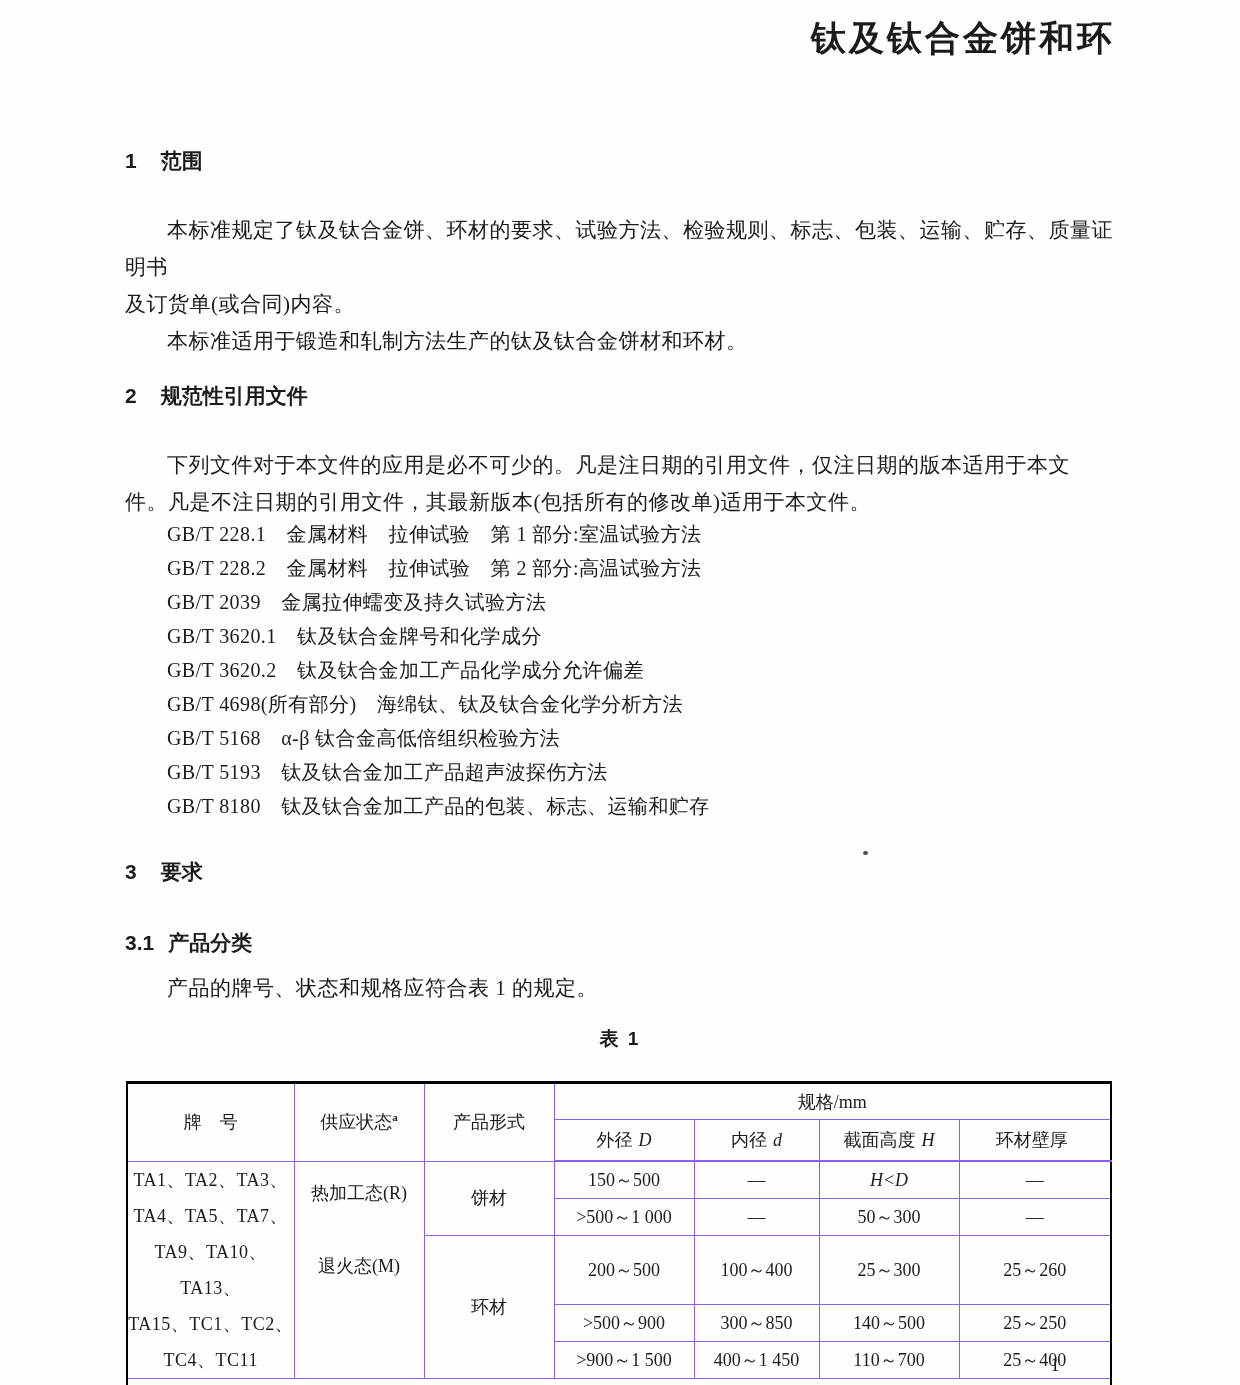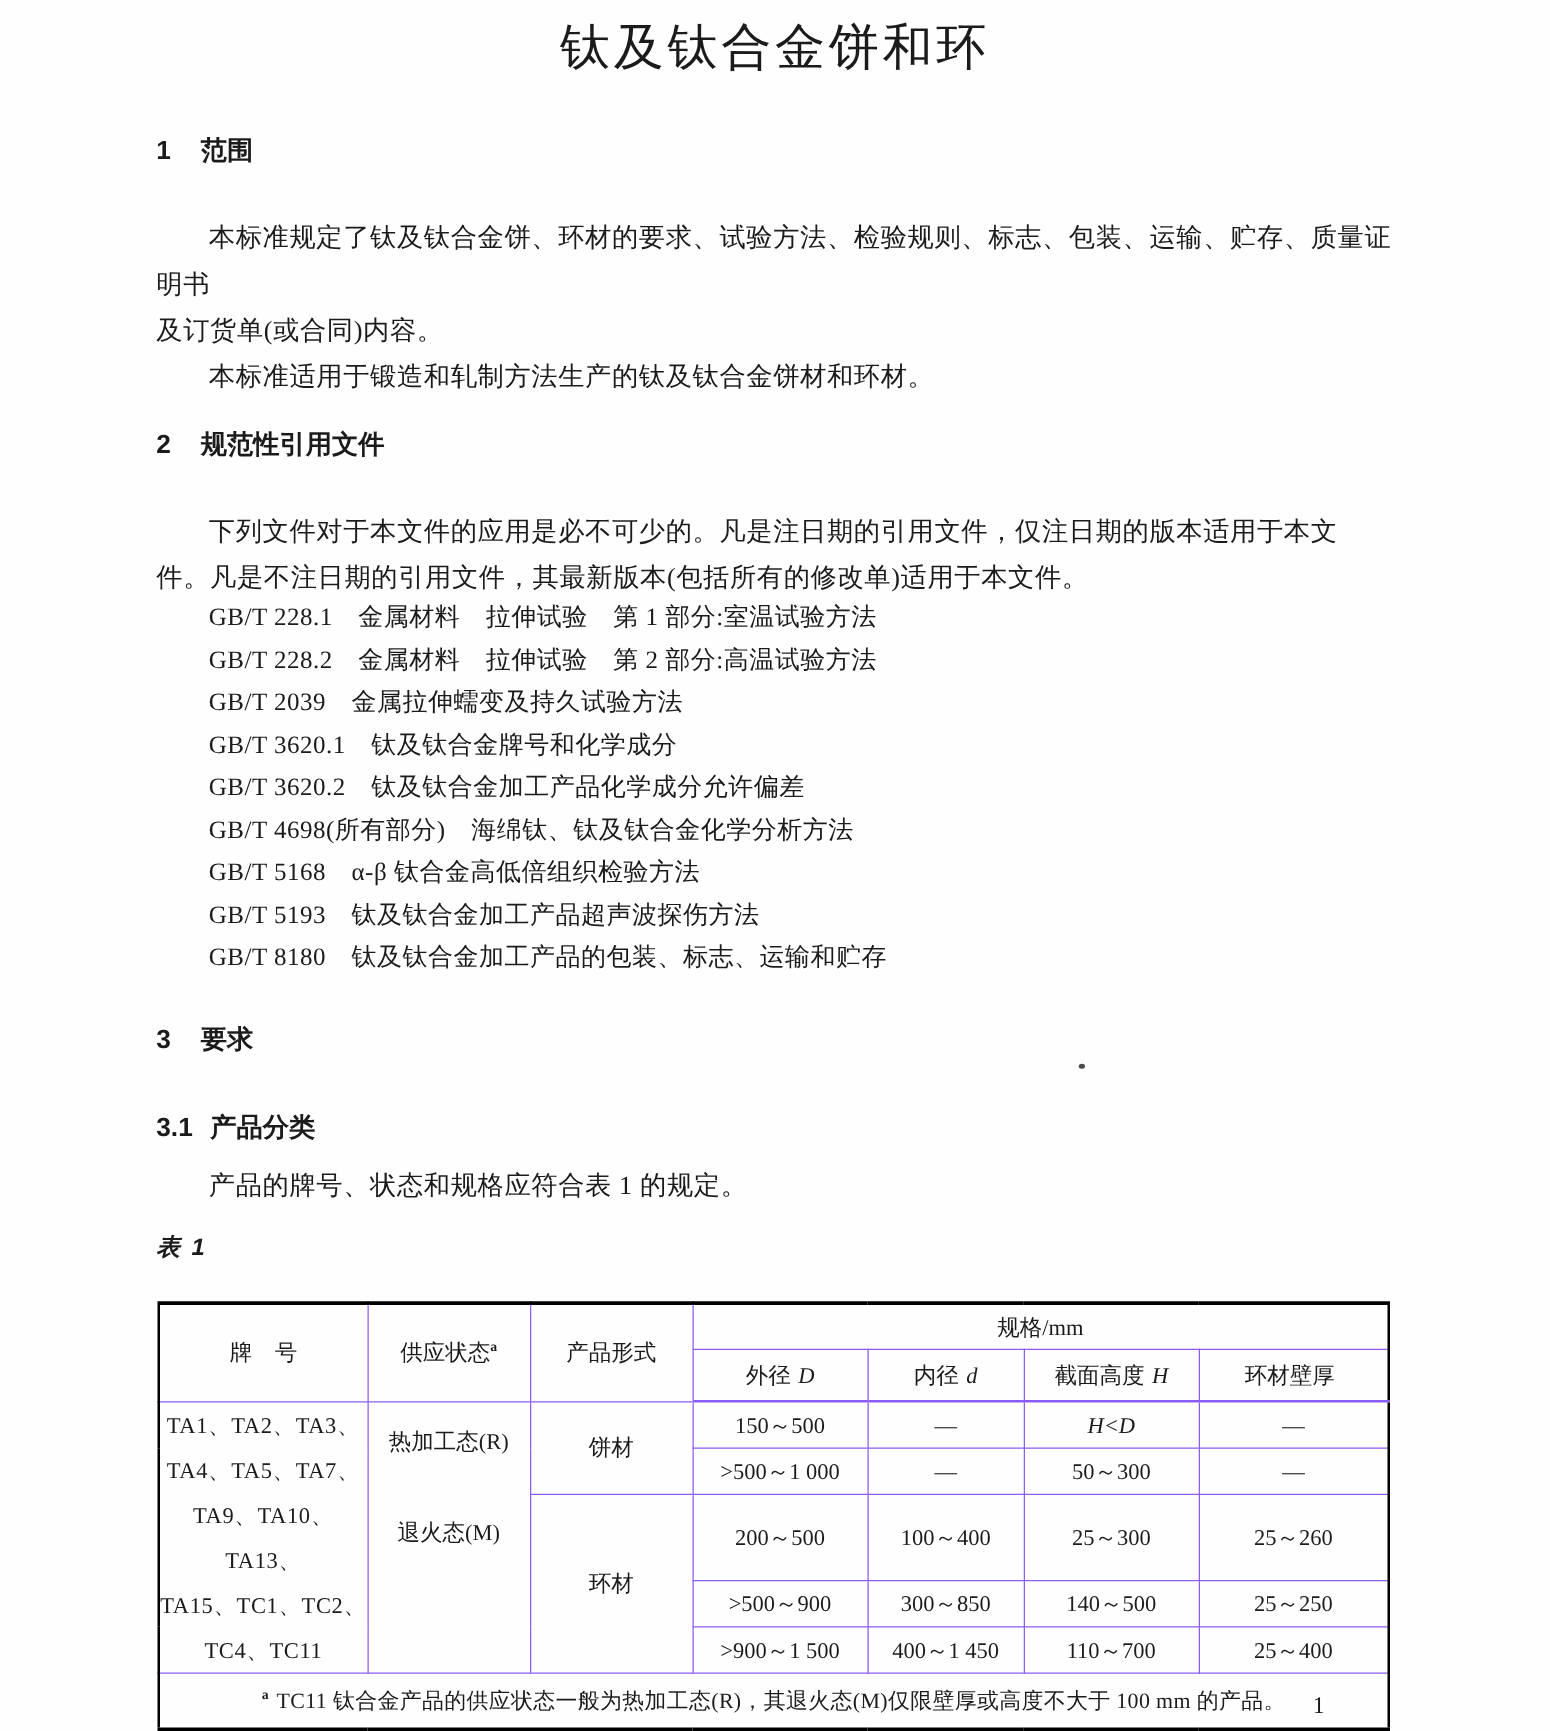--- a/index.html
+++ b/index.html
@@ -9,24 +9,24 @@
     background:#fefefe;
     font-family:"Liberation Serif","DejaVu Serif",serif;
     color:#1b1b1b;
     overflow:hidden;
   }
   .content { padding:0 125px; }
 
   .doc-title {
     margin:14px 0 0 0;
     height:48px; line-height:48px;
-    text-align:center;
+    text-align:right;
     font-family:"Liberation Sans","DejaVu Sans",sans-serif;
-    font-weight:normal;
-    font-size:40px;
+    font-weight:bold;
+    font-size:35px;
     letter-spacing:3px;
   }
 
   .sec-heading {
     font-family:"Liberation Sans","DejaVu Sans",sans-serif;
     font-weight:bold;
     font-size:21px;
     line-height:30px;
   }
   .sec-num { display:inline-block; margin-right:24px; }
@@ -34,25 +34,25 @@
 
   .para { font-size:21px; line-height:37px; letter-spacing:0.5px; }
   .para .line { white-space:pre-wrap; }
   .ind { text-indent:42px; }
 
   .refs { margin-top:-4px; font-size:20px; line-height:34px; letter-spacing:0.4px; }
   .refs .ref-line { padding-left:42px; white-space:pre-wrap; }
 
   .tbl-caption {
     margin-top:19px;
+    text-align:center;
     font-family:"Liberation Sans","DejaVu Sans",sans-serif;
     font-weight:bold;
     font-size:19px; line-height:26px;
     letter-spacing:2px;
-    font-style:italic;
   }
 
   table.spec {
     margin:29px 0 0 1px;
     border-collapse:collapse;
     table-layout:fixed;
     width:984px;
     border:2px solid #000;
     border-top-width:3px;
     border-bottom-width:3px;
@@ -105,21 +105,21 @@
   }
 </style>
 </head>
 <body>
 
 <div class="page">
   <div class="content">
 
     <div class="doc-title">钛及钛合金饼和环</div>
 
-    <div class="sec-heading" style="margin-top:44px;">
+    <div class="sec-heading" style="margin-top:84px;">
       <span class="sec-num">1</span><span>范围</span>
     </div>
 
     <div class="para" style="margin-top:36px;">
       <div class="line ind">本标准规定了钛及钛合金饼、环材的要求、试验方法、检验规则、标志、包装、运输、贮存、质量证明书</div>
       <div class="line">及订货单(或合同)内容。</div>
       <div class="line ind">本标准适用于锻造和轧制方法生产的钛及钛合金饼材和环材。</div>
     </div>
 
     <div class="sec-heading" style="margin-top:21px;">

